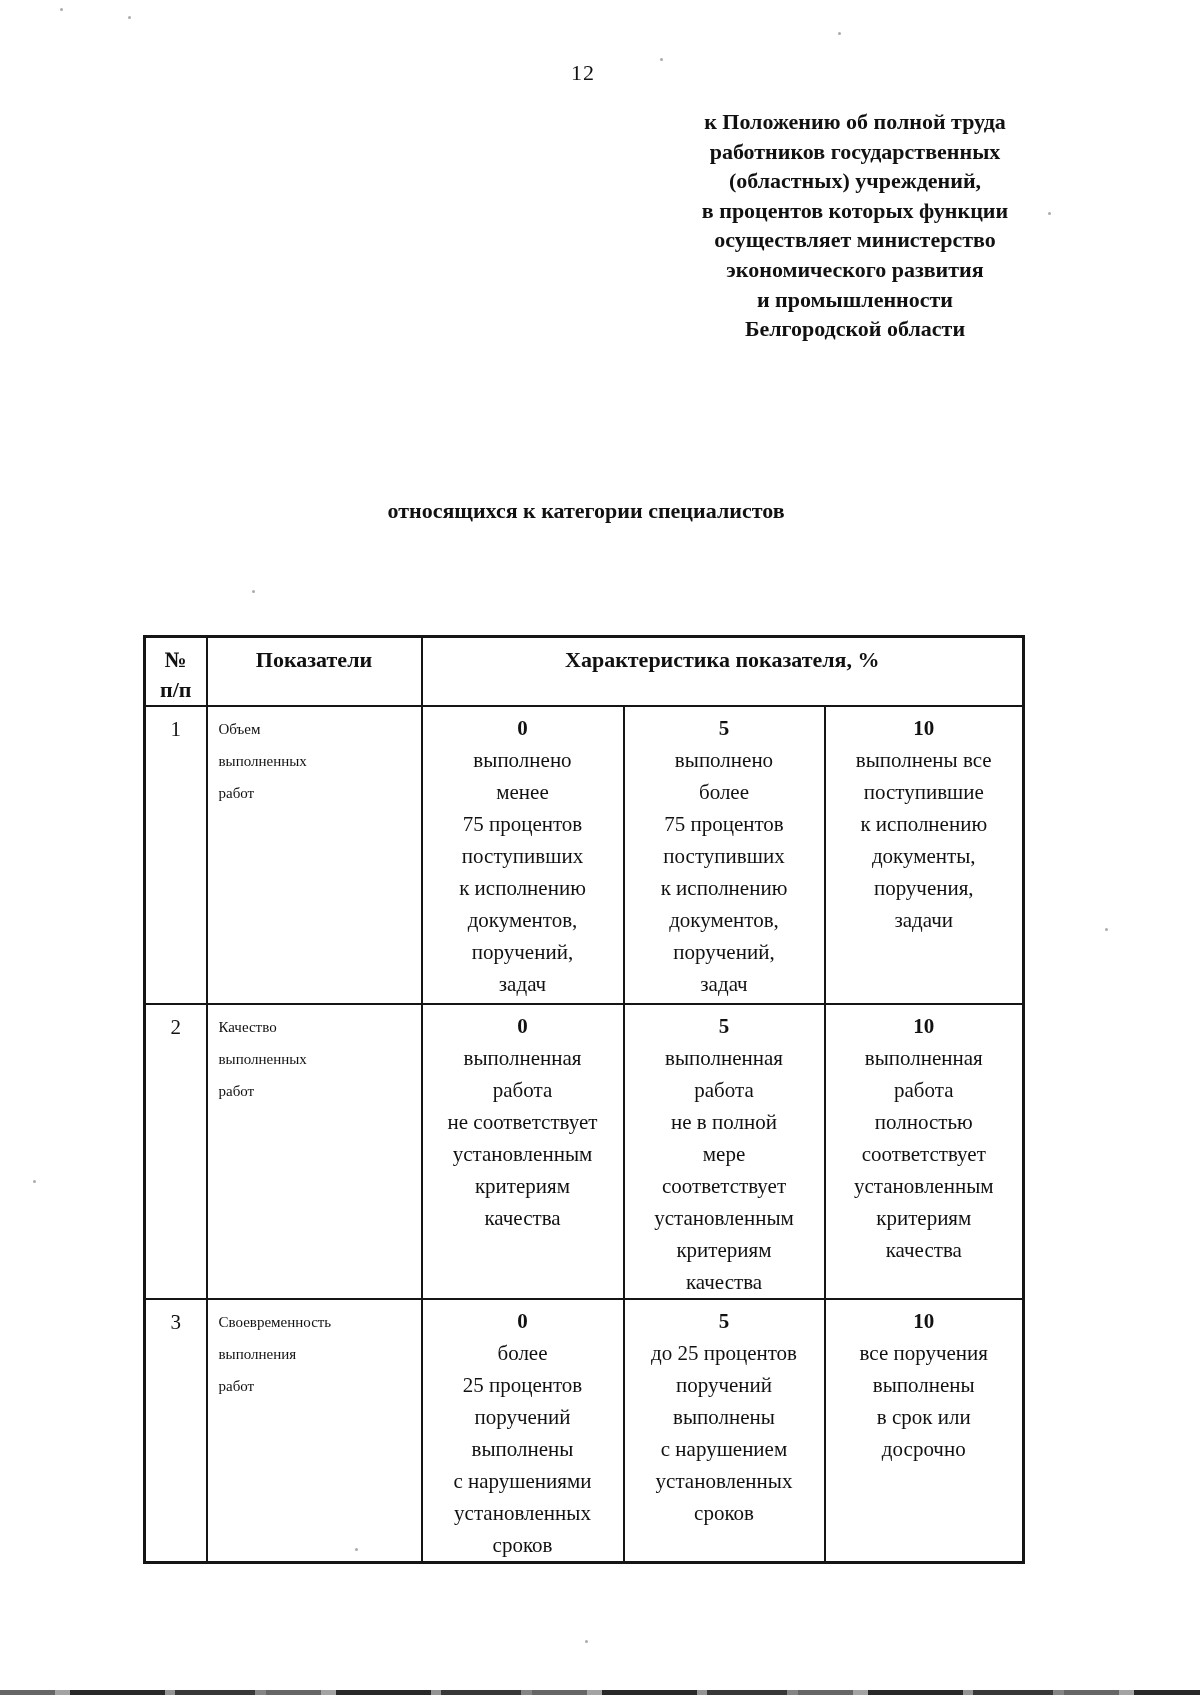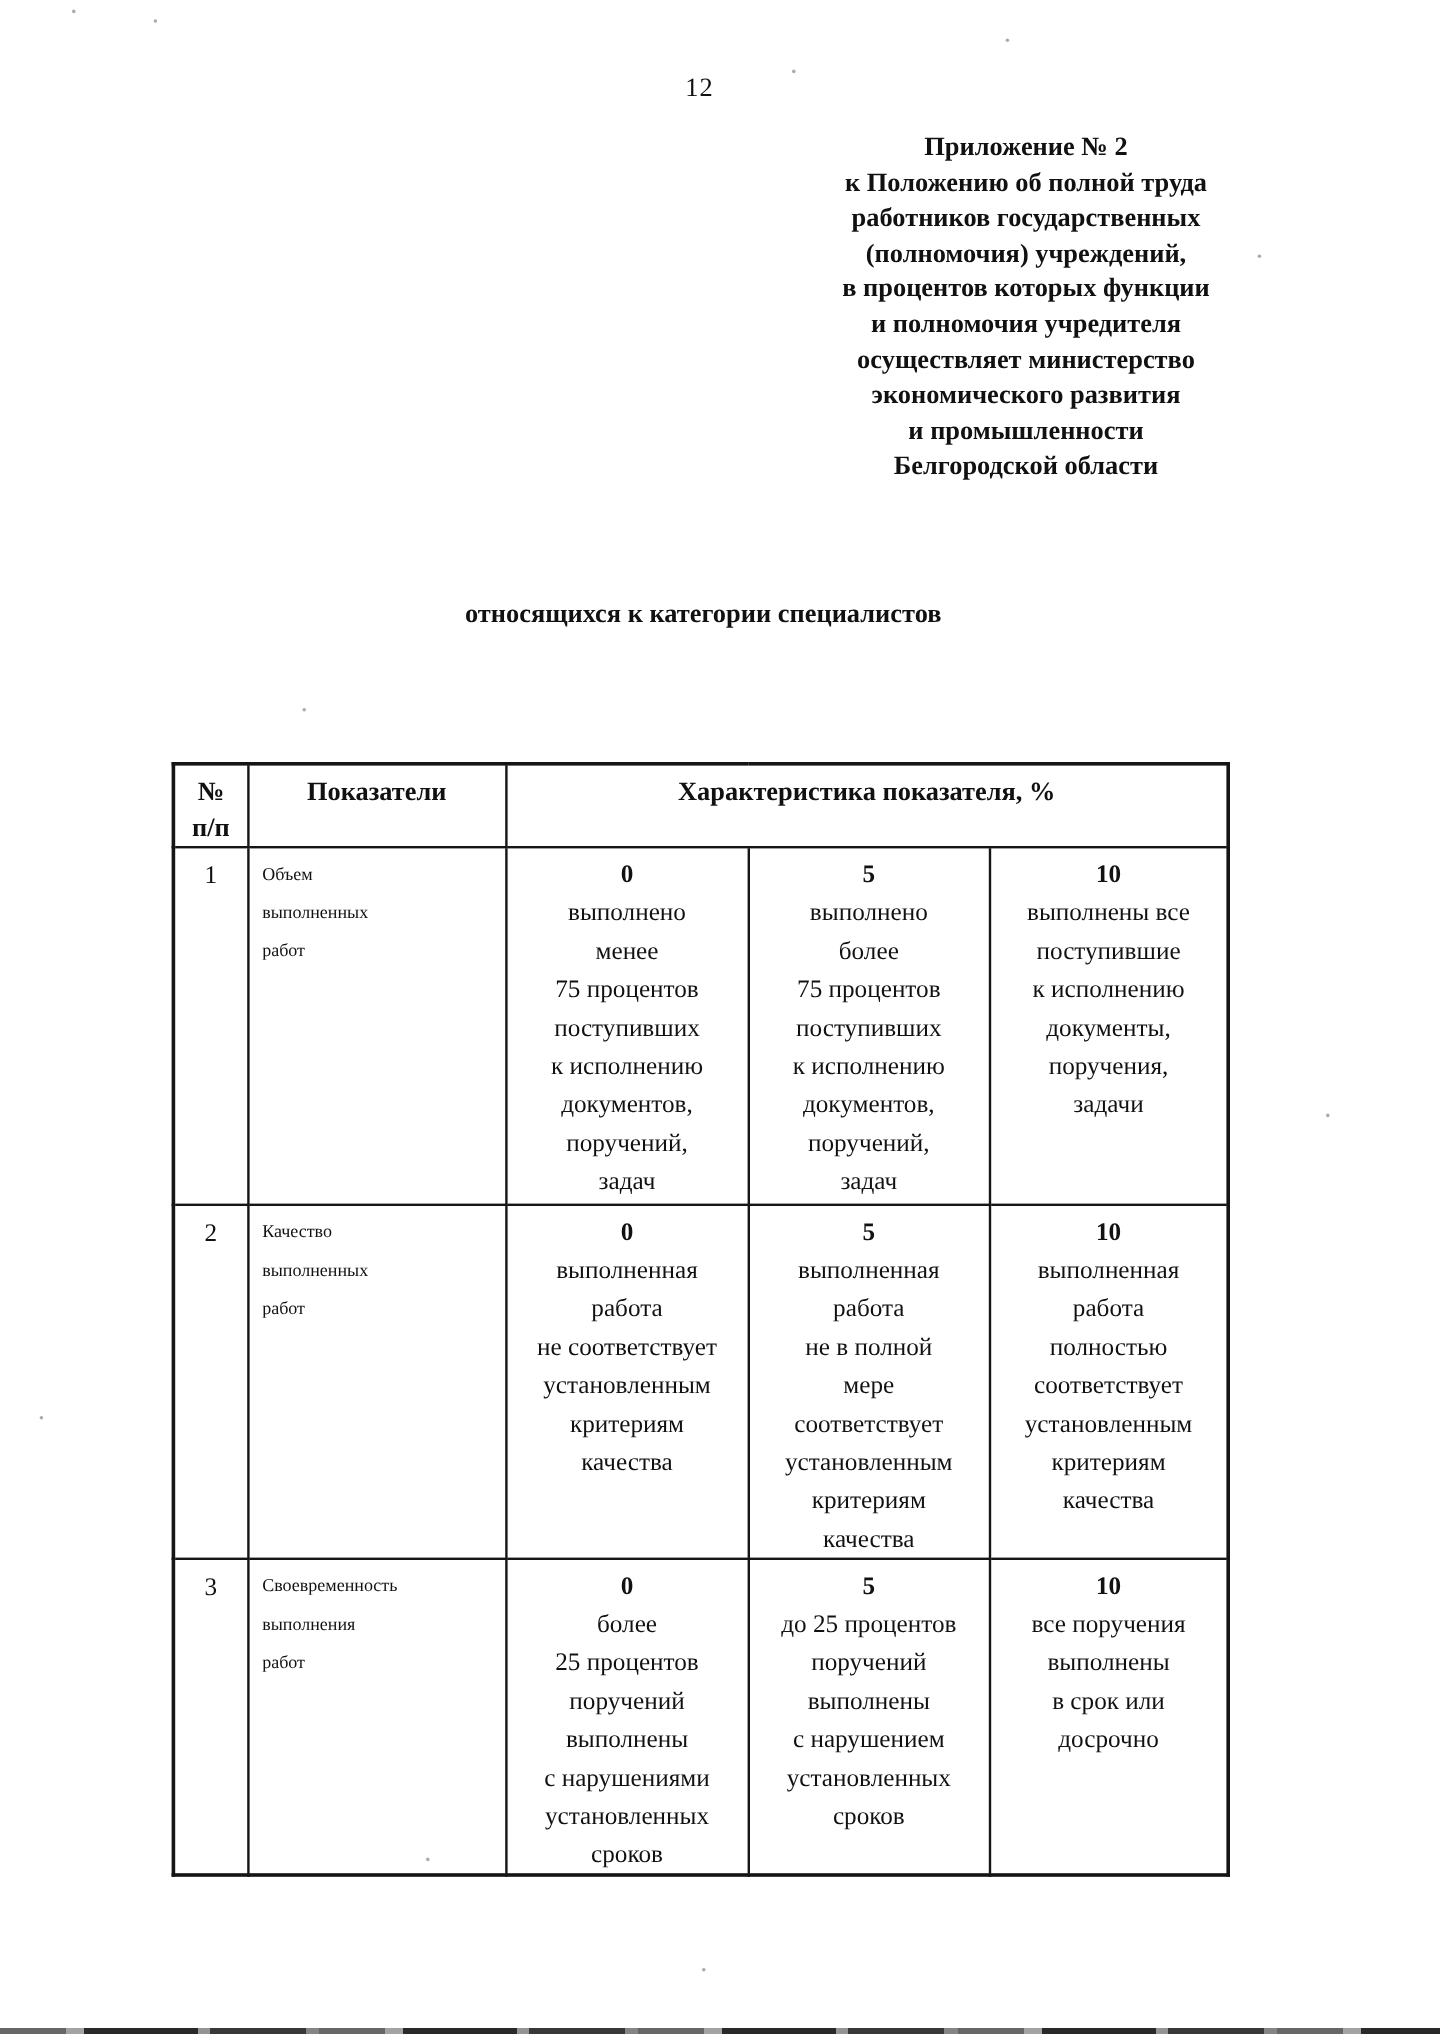--- a/index.html
+++ b/index.html
@@ -111,26 +111,24 @@
   }
 </style>
 </head>
 <body>
 
 <div class="page">
 
   <div class="page-number">12</div>
 
   <div class="appendix">
-    <div>Приложение № 2</div>
     <div>к Положению об полной труда</div>
     <div>работников государственных</div>
-    <div>(полномочия) учреждений,</div>
+    <div>(областных) учреждений,</div>
     <div>в процентов которых функции</div>
-    <div>и полномочия учредителя</div>
     <div>осуществляет министерство</div>
     <div>экономического развития</div>
     <div>и промышленности</div>
     <div>Белгородской области</div>
   </div>
 
   <div class="doc-title">
     <div>относящихся к категории специалистов</div>
   </div>
 

